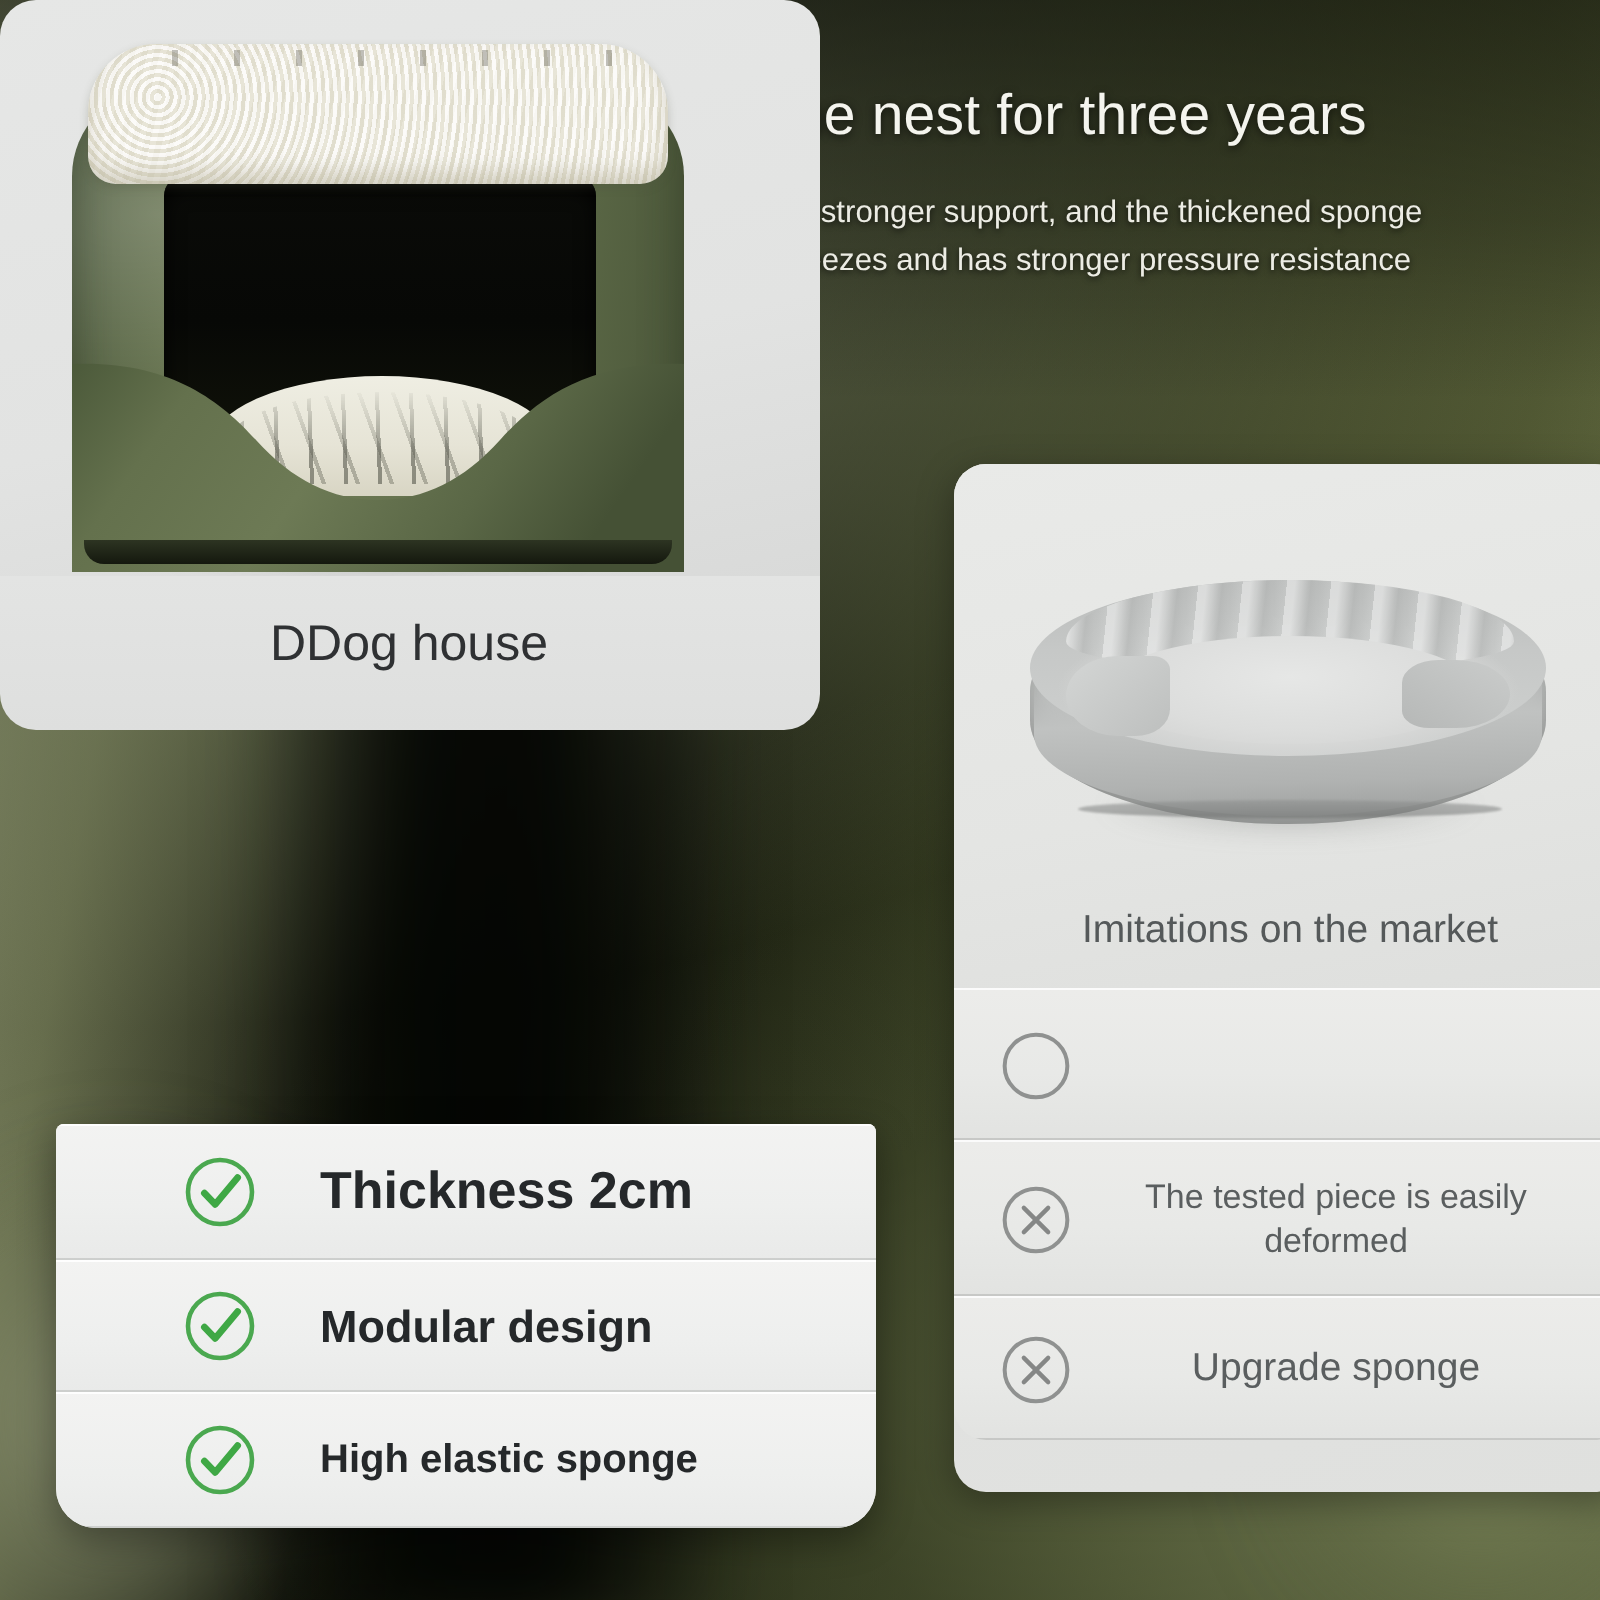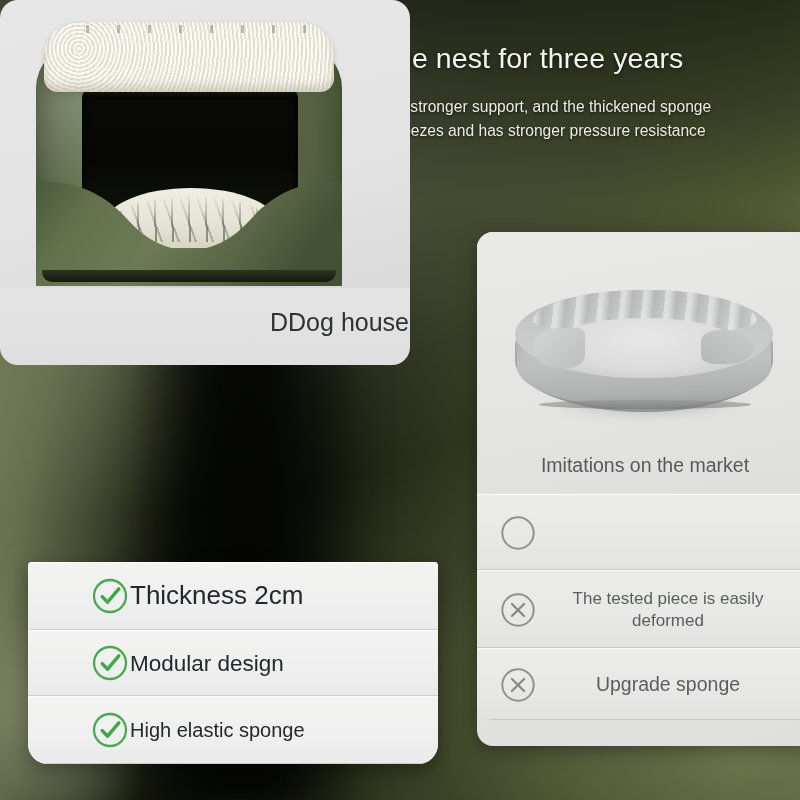--- a/index.html
+++ b/index.html
@@ -255,21 +255,21 @@
     mask-image: linear-gradient(180deg, rgba(0,0,0,0.1), #000 70%);
   }
 
   #left-caption-panel {
     position: absolute; left: 0; top: 288px; width: 410px; height: 77px;
     border-bottom-left-radius: 18px; border-bottom-right-radius: 18px;
     background: linear-gradient(180deg, #e3e4e3 0%, #dedfde 100%);
   }
   #left-caption {
     position: absolute; left: 0; right: 1px; top: 20px;
-    text-align: right;
+    text-align: center;
     color: #2f3133;
     font-size: 25px;
   }
 
   
   #left-list {
     position: absolute; left: 28px; top: 562px; width: 410px;
     border-radius: 4px 4px 20px 20px;
     overflow: hidden;
     box-shadow: 0 6px 18px rgba(0,0,0,0.34);
@@ -279,22 +279,24 @@
     display: flex; align-items: center;
     padding-left: 62px;
     box-sizing: border-box;
     background: linear-gradient(180deg, #f3f3f2 0%, #eeefee 60%, #e9eae9 100%);
     box-shadow: inset 0 -1px 0 rgba(186,188,186,0.6), inset 0 1px 0 rgba(255,255,255,0.9);
   }
   .lrow.h1 { height: 68px; }
   .lrow.h2 { height: 66px; }
   .lrow.h3 { height: 68px; }
   .lrow-text {
+    margin-left: 30px;
     color: #25282a;
     line-height: 1.2;
+    font-weight: bold;
   }
   .lrow.h1 .lrow-text { font-size: 26px; }
   .lrow.h2 .lrow-text { font-size: 22.5px; }
   .lrow.h3 .lrow-text { font-size: 20px; }
 </style>
 </head>
 <body>
 
 <div id="stage">
 

